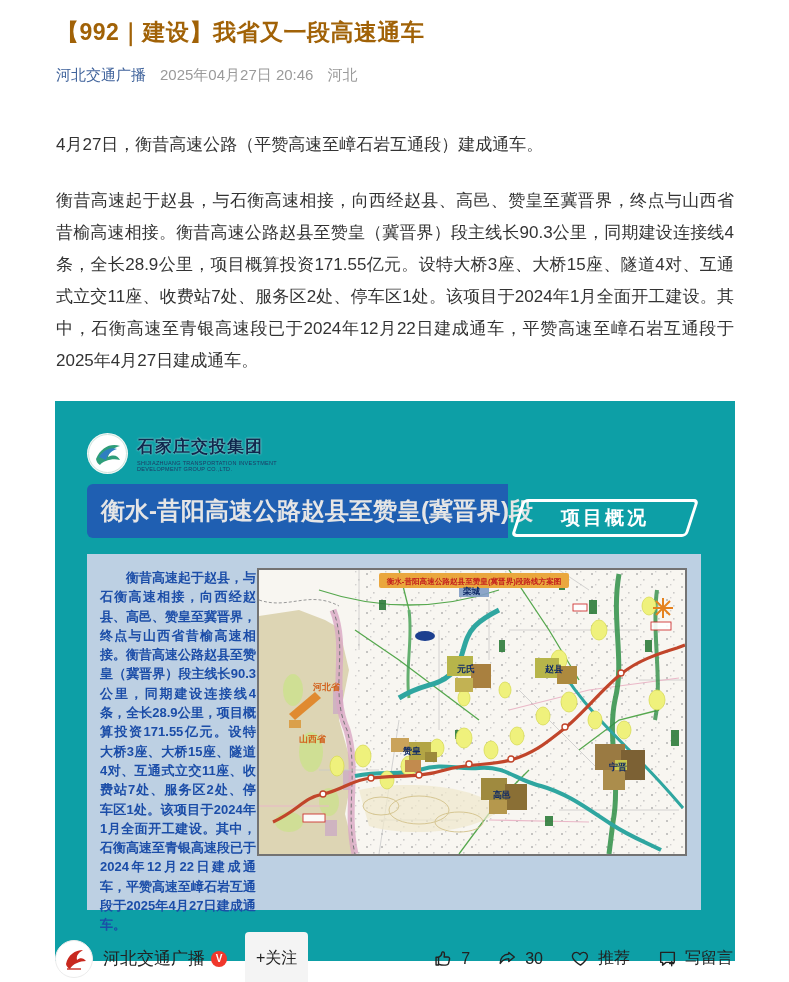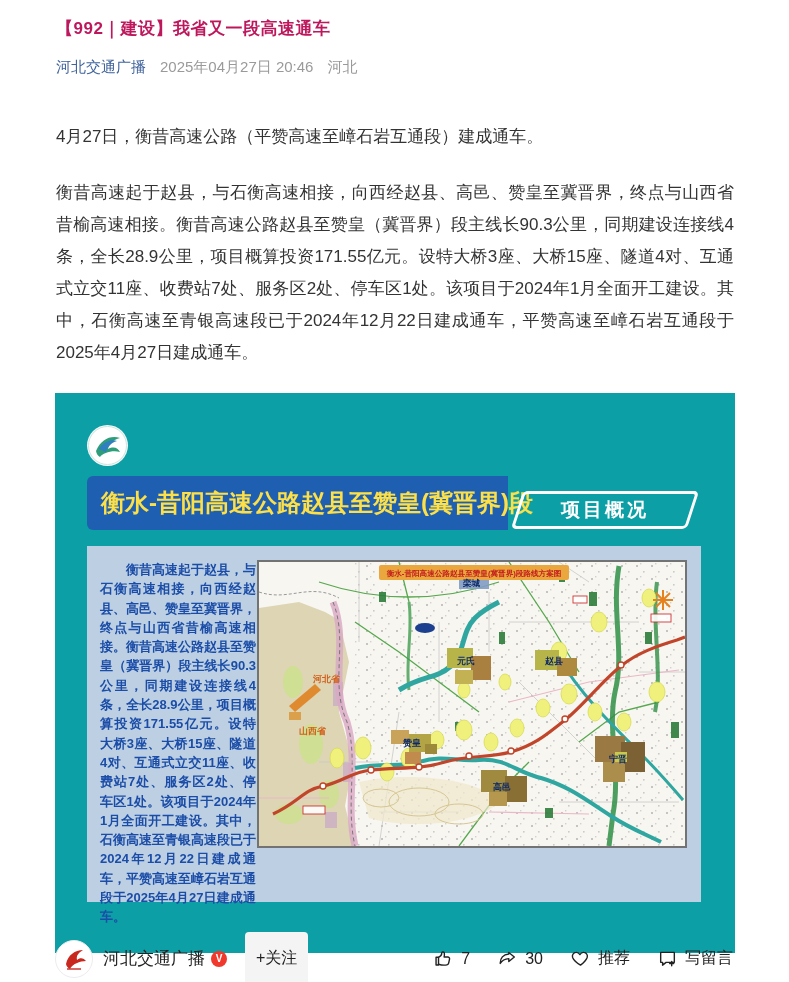--- a/index.html
+++ b/index.html
@@ -2,37 +2,37 @@
 <html><head>
 <meta charset="utf-8">
 <style>
   * { margin:0; padding:0; box-sizing:border-box; }
   html,body { background:#ffffff; }
   body {
     width:789px; height:982px; overflow:hidden; position:relative;
     font-family:"Liberation Sans","DejaVu Sans",sans-serif; color:#333;
   }
   .page { padding:17px 55px 0 56px; }
-  h1.title { font-size:17px; font-weight:700; color:#be185d; letter-spacing:.5px; }
+  h1.title { font-size:23px; font-weight:700; color:#a16207; letter-spacing:.5px; }
   .meta { margin-top:18px; font-size:15px; color:#9a9a9a; display:flex; align-items:center; gap:14px; }
   .meta .src { color:#41649c; cursor:pointer; }
   .body-text { margin-top:44px; }
   .body-text p { font-size:17px; line-height:32px; color:#333; margin-bottom:24px; text-align:justify; }
 
   
   .card { position:relative; margin-left:-1px; margin-top:15px; width:680px; height:560px; background:#0d9fa6; }
   .logo-row { position:absolute; left:32px; top:32px; display:flex; align-items:center; gap:9px; }
   .logo-circle { width:41px; height:41px; border-radius:50%; background:#f4f8f6; display:flex; align-items:center; justify-content:center; }
   .org { display:flex; flex-direction:column; }
   .org-cn { font-size:17px; font-weight:800; color:#10294e; letter-spacing:1px;
             text-shadow:0 0 2px rgba(255,255,255,.8); }
   .org-en { margin-top:2px; font-size:5.5px; line-height:6.5px; color:#1d3a63; width:165px; letter-spacing:.3px; }
   .banner { position:absolute; left:32px; top:83px; width:421px; height:54px; background:#1f5fb2;
             border-radius:6px 0 0 6px; display:flex; align-items:center; padding-left:14px; }
-  .banner-title { color:#fde047; font-size:24px; font-weight:800; white-space:nowrap; letter-spacing:0; }
+  .banner-title { color:#e5e5e5; font-size:24px; font-weight:800; white-space:nowrap; letter-spacing:0; }
   .badge-box { position:absolute; left:462px; top:98px; width:176px; height:38px;
                border:3px solid #fff; border-radius:5px; transform:skewX(-18deg);
                display:flex; align-items:center; justify-content:center; }
   .badge-box span { transform:skewX(18deg); color:#fff; font-size:19px; font-weight:800; letter-spacing:3px; }
   .panel { position:absolute; left:32px; top:153px; width:614px; height:356px; background:#bdd0e3;
            display:flex; padding:14px 14px 0 13px; }
   .panel-text { width:156px; margin-right:1px; font-size:13px; line-height:19.3px; color:#1b4da8;
                 text-align:justify; text-indent:2em; font-weight:600; }
   .map { width:430px; height:288px; border:2px solid #737373; background:#f8f6f1; overflow:hidden; }
 
@@ -70,20 +70,24 @@
 
   <div class="card">
 
     <div class="logo-row">
       <div class="logo-circle">
         <svg width="41" height="41" viewBox="0 0 41 41">
           <circle cx="20.5" cy="20.5" r="19" fill="#ffffff" stroke="#cfe4dd" stroke-width="1"></circle>
           <path d="M9 26 C14 14 24 10 33 13 C26 15 22 19 21 24 C27 21 31 23 33 27 C25 25 16 28 13 32 C11 31 9.5 29 9 26 Z" fill="#2e9e7a"></path>
           <path d="M12 24 C17 16 25 14 30 16 C24 18 20 22 19 27 Z" fill="#2f7fc1"></path>
         </svg>
+      </div>
+      <div class="org">
+        <span class="org-cn">石家庄交投集团</span>
+        <span class="org-en">SHIJIAZHUANG TRANSPORTATION INVESTMENT DEVELOPMENT GROUP CO.,LTD.</span>
       </div>
     </div>
 
     <div class="banner">
       <span class="banner-title">衡水-昔阳高速公路赵县至赞皇(冀晋界)段</span>
     </div>
 
     <div class="badge-box">
       <span>项目概况</span>
     </div>

